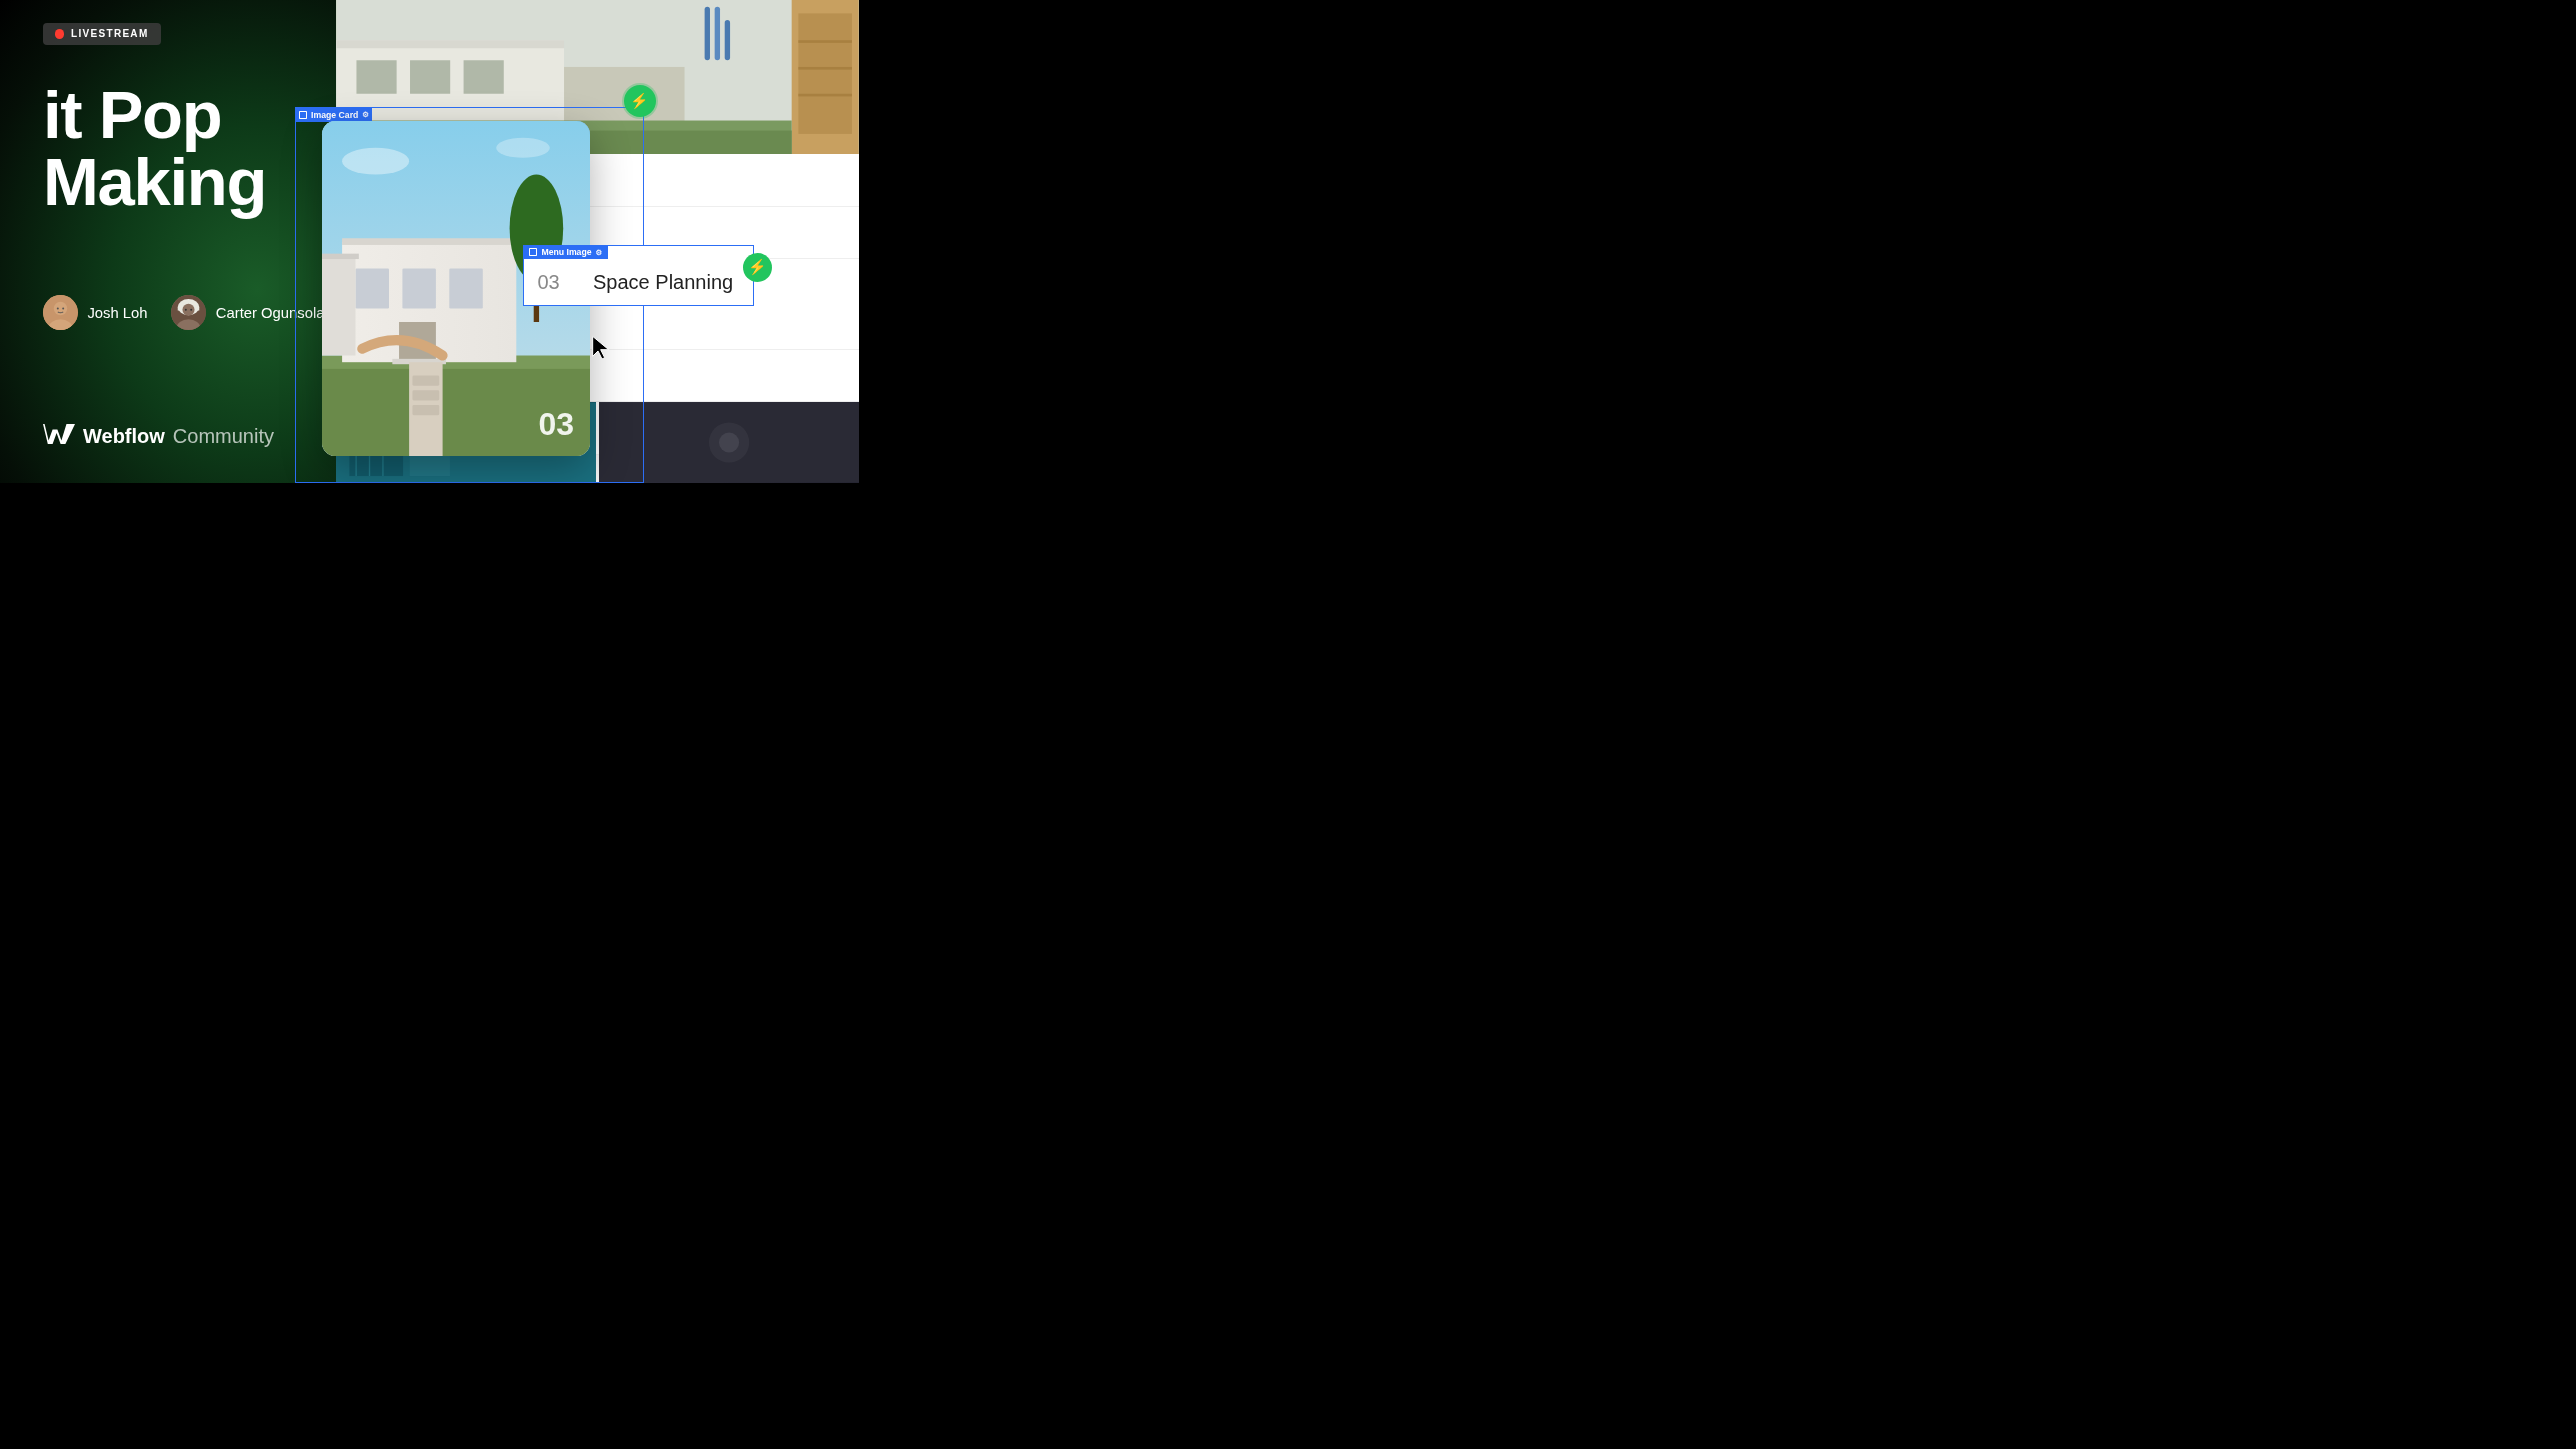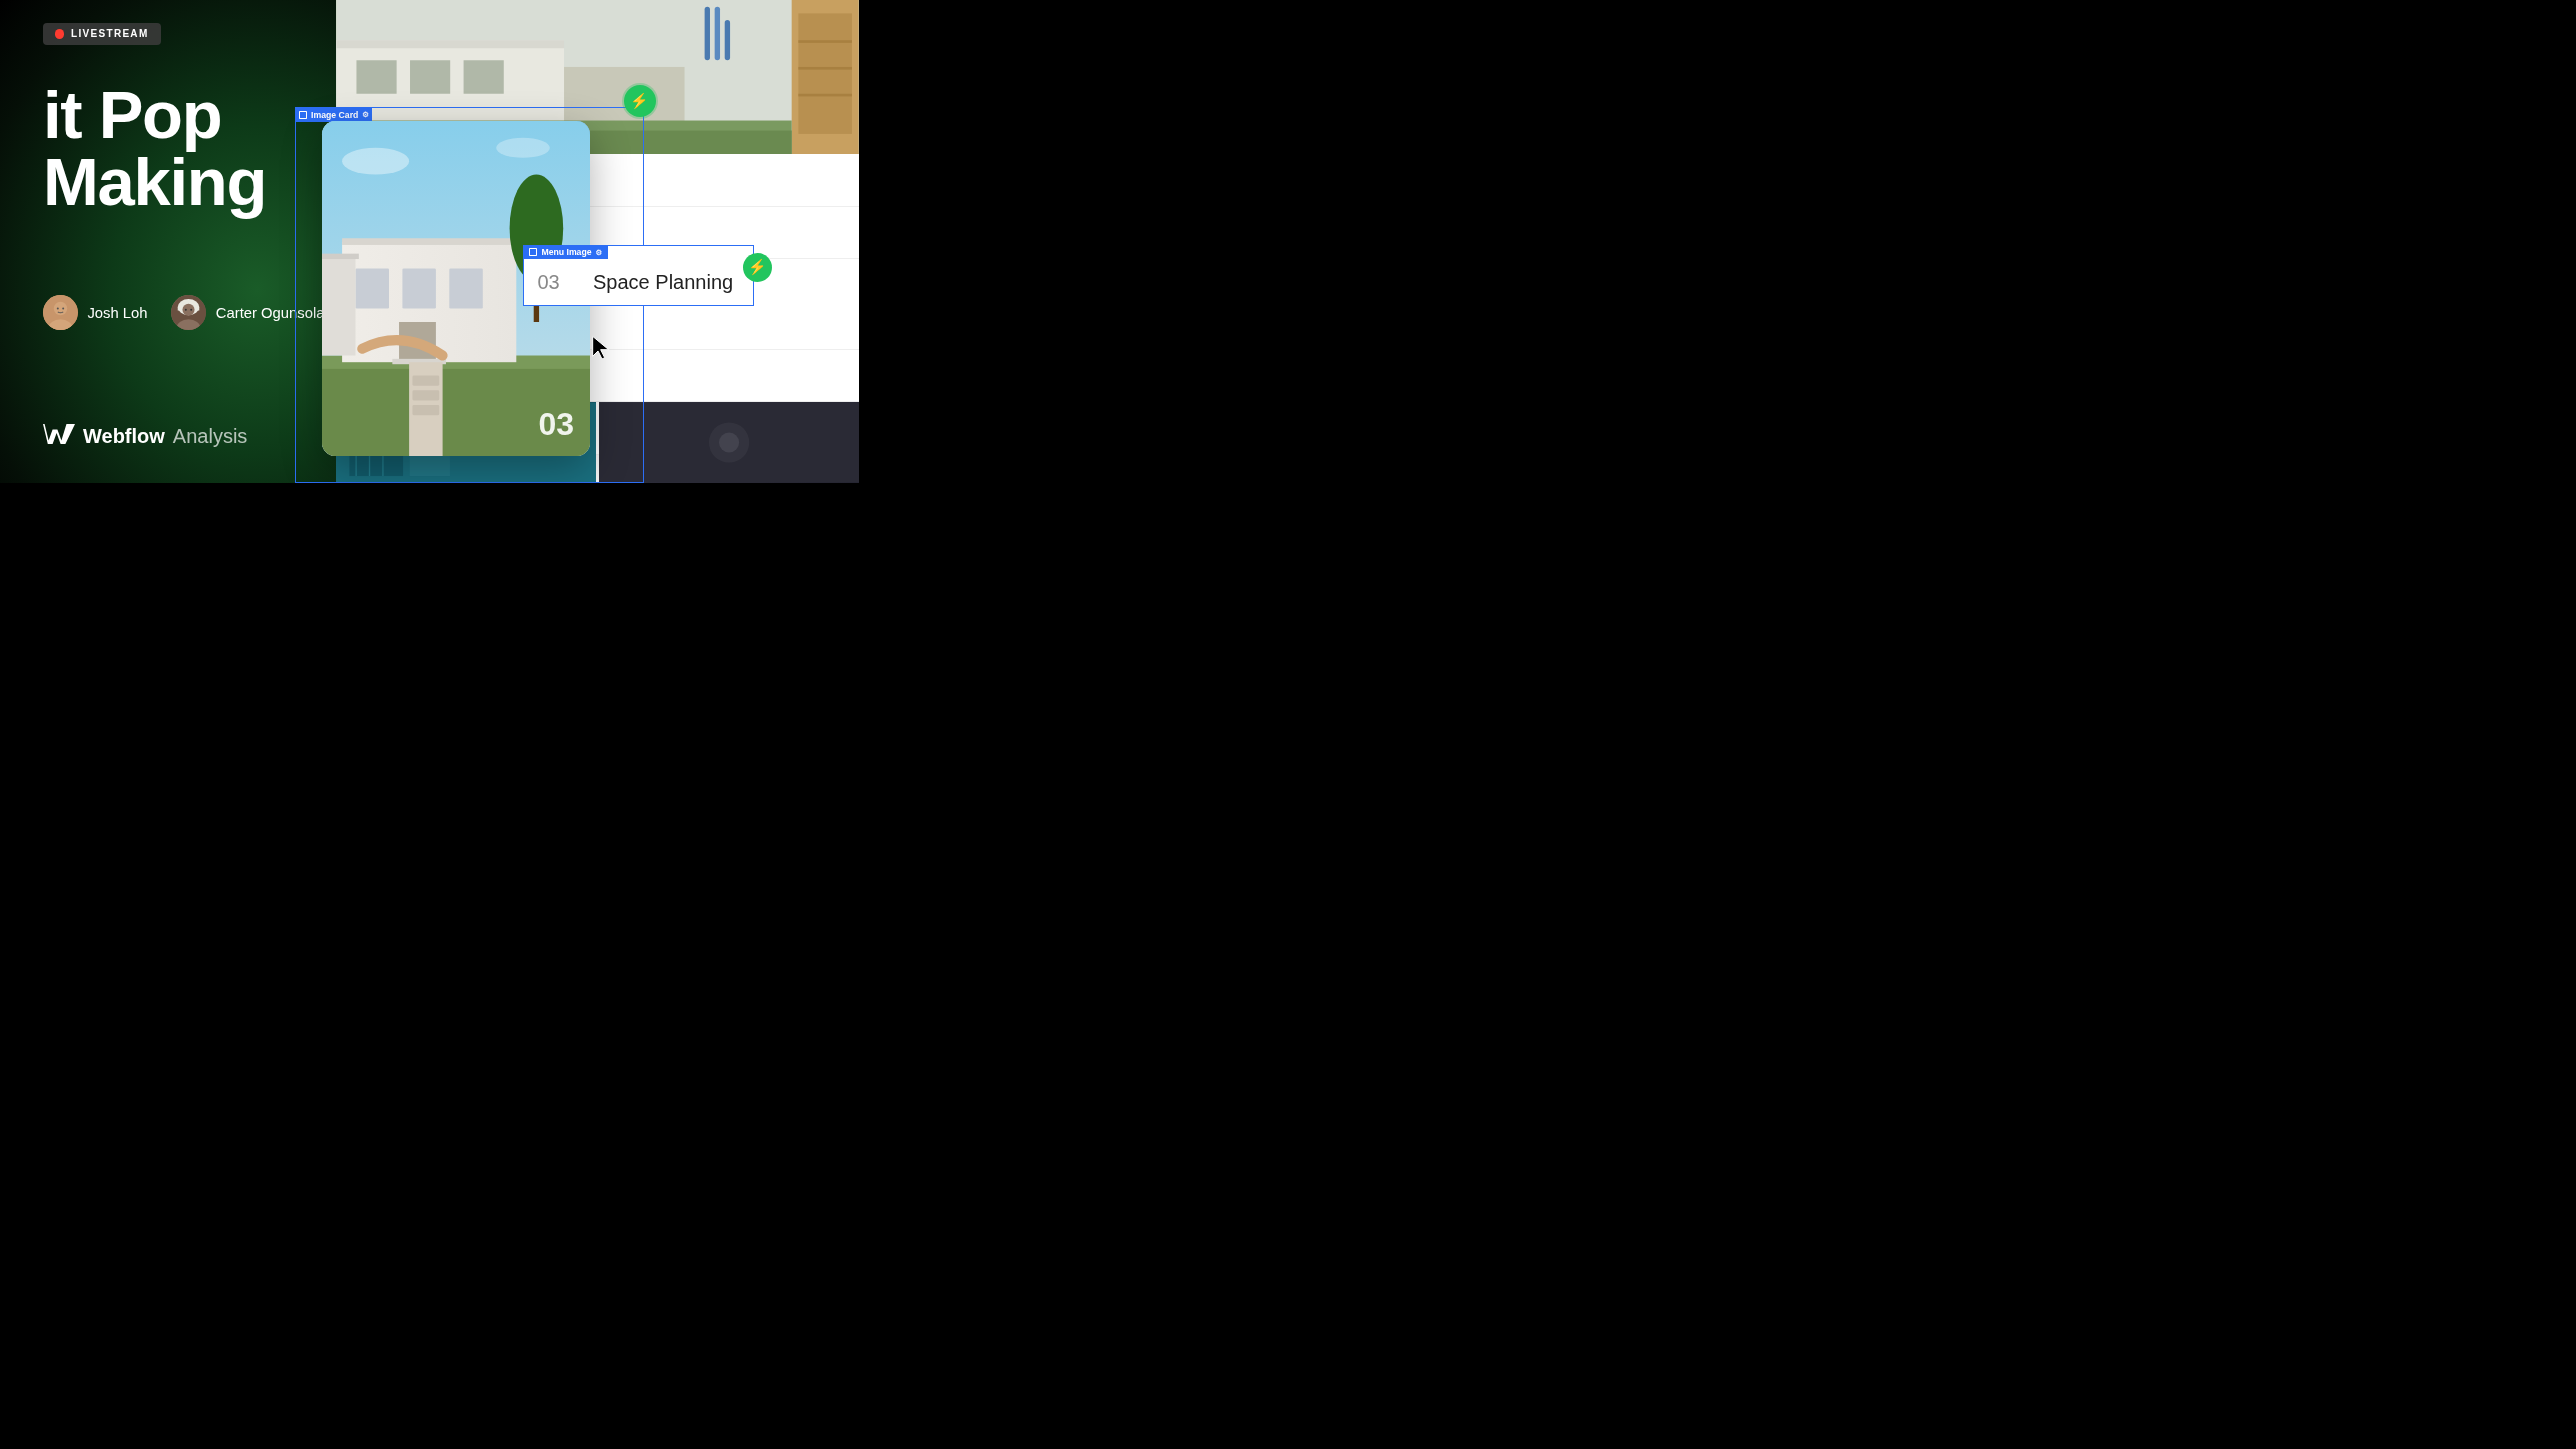--- a/index.html
+++ b/index.html
@@ -473,21 +473,21 @@
     </div>
     <span class="author-name">Carter Ogunsola</span>
   </div>
 </div>
 
 <div class="webflow-logo">
   <svg class="w-logo" viewBox="0 0 48 38" xmlns="http://www.w3.org/2000/svg" fill="white">
     <path d="M35.2 0L27.6 24.8L21.6 8H14.4L8.4 24.8L2.4 0H0L7.2 30H14.4L20.4 13.2L26.4 30H33.6L48 0H35.2Z"></path>
   </svg>
   <span class="webflow-brand">Webflow</span>
-  <span class="webflow-community">Analysis</span>
+  <span class="webflow-community">Community</span>
 </div>
 
 <div class="menu-list">
   <div class="menu-list-item faded">…ding Design</div>
   <div class="menu-list-item faded">…ity/Building Analysis</div>
   <div class="menu-list-item" style="padding-top:54px;padding-bottom:13.4px;">&nbsp;</div>
   <div class="menu-list-item faded">…Planning</div>
   <div class="menu-list-item faded">…ic &amp; Technological D</div>
 </div>
 

